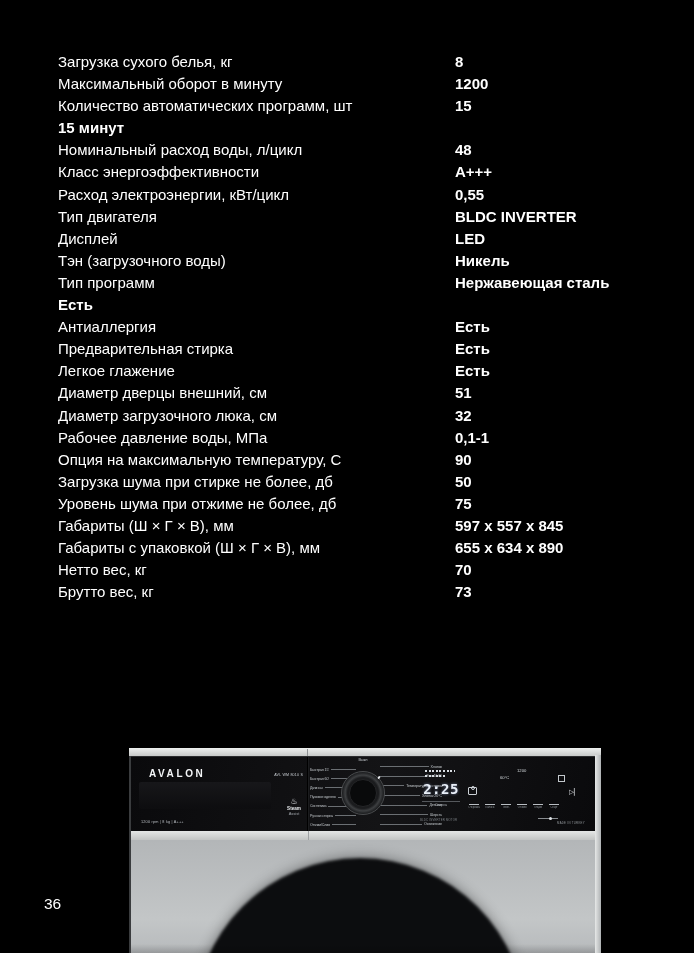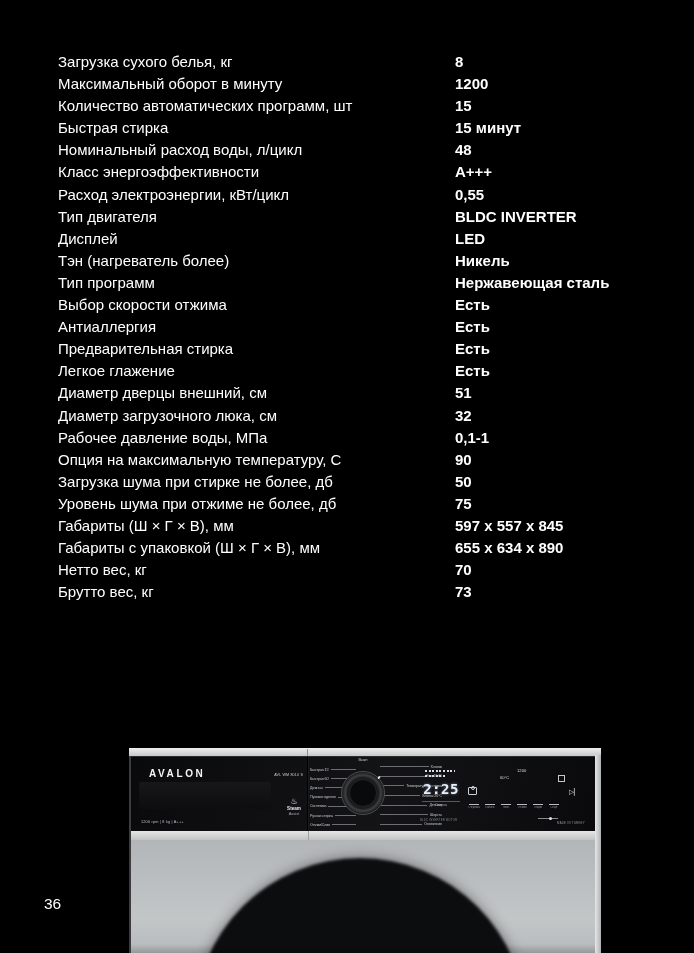--- a/index.html
+++ b/index.html
@@ -106,21 +106,20 @@
       </div>
       <div class="spec-row">
         <span class="spec-label">Максимальный оборот в минуту</span>
         <span class="spec-value">1200</span>
       </div>
       <div class="spec-row">
         <span class="spec-label">Количество автоматических программ, шт</span>
         <span class="spec-value">15</span>
       </div>
       <div class="spec-row">
-        <span class="spec-label">Быстрая стирка</span>
         <span class="spec-value">15 минут</span>
       </div>
       <div class="spec-row">
         <span class="spec-label">Номинальный расход воды, л/цикл</span>
         <span class="spec-value">48</span>
       </div>
       <div class="spec-row">
         <span class="spec-label">Класс энергоэффективности</span>
         <span class="spec-value">A+++</span>
       </div>
@@ -130,29 +129,28 @@
       </div>
       <div class="spec-row">
         <span class="spec-label">Тип двигателя</span>
         <span class="spec-value">BLDC INVERTER</span>
       </div>
       <div class="spec-row">
         <span class="spec-label">Дисплей</span>
         <span class="spec-value">LED</span>
       </div>
       <div class="spec-row">
-        <span class="spec-label">Тэн (нагреватель более)</span>
+        <span class="spec-label">Тэн (загрузочного воды)</span>
         <span class="spec-value">Никель</span>
       </div>
       <div class="spec-row">
         <span class="spec-label">Тип программ</span>
         <span class="spec-value">Нержавеющая сталь</span>
       </div>
       <div class="spec-row">
-        <span class="spec-label">Выбор скорости отжима</span>
         <span class="spec-value">Есть</span>
       </div>
       <div class="spec-row">
         <span class="spec-label">Антиаллергия</span>
         <span class="spec-value">Есть</span>
       </div>
       <div class="spec-row">
         <span class="spec-label">Предварительная стирка</span>
         <span class="spec-value">Есть</span>
       </div>

